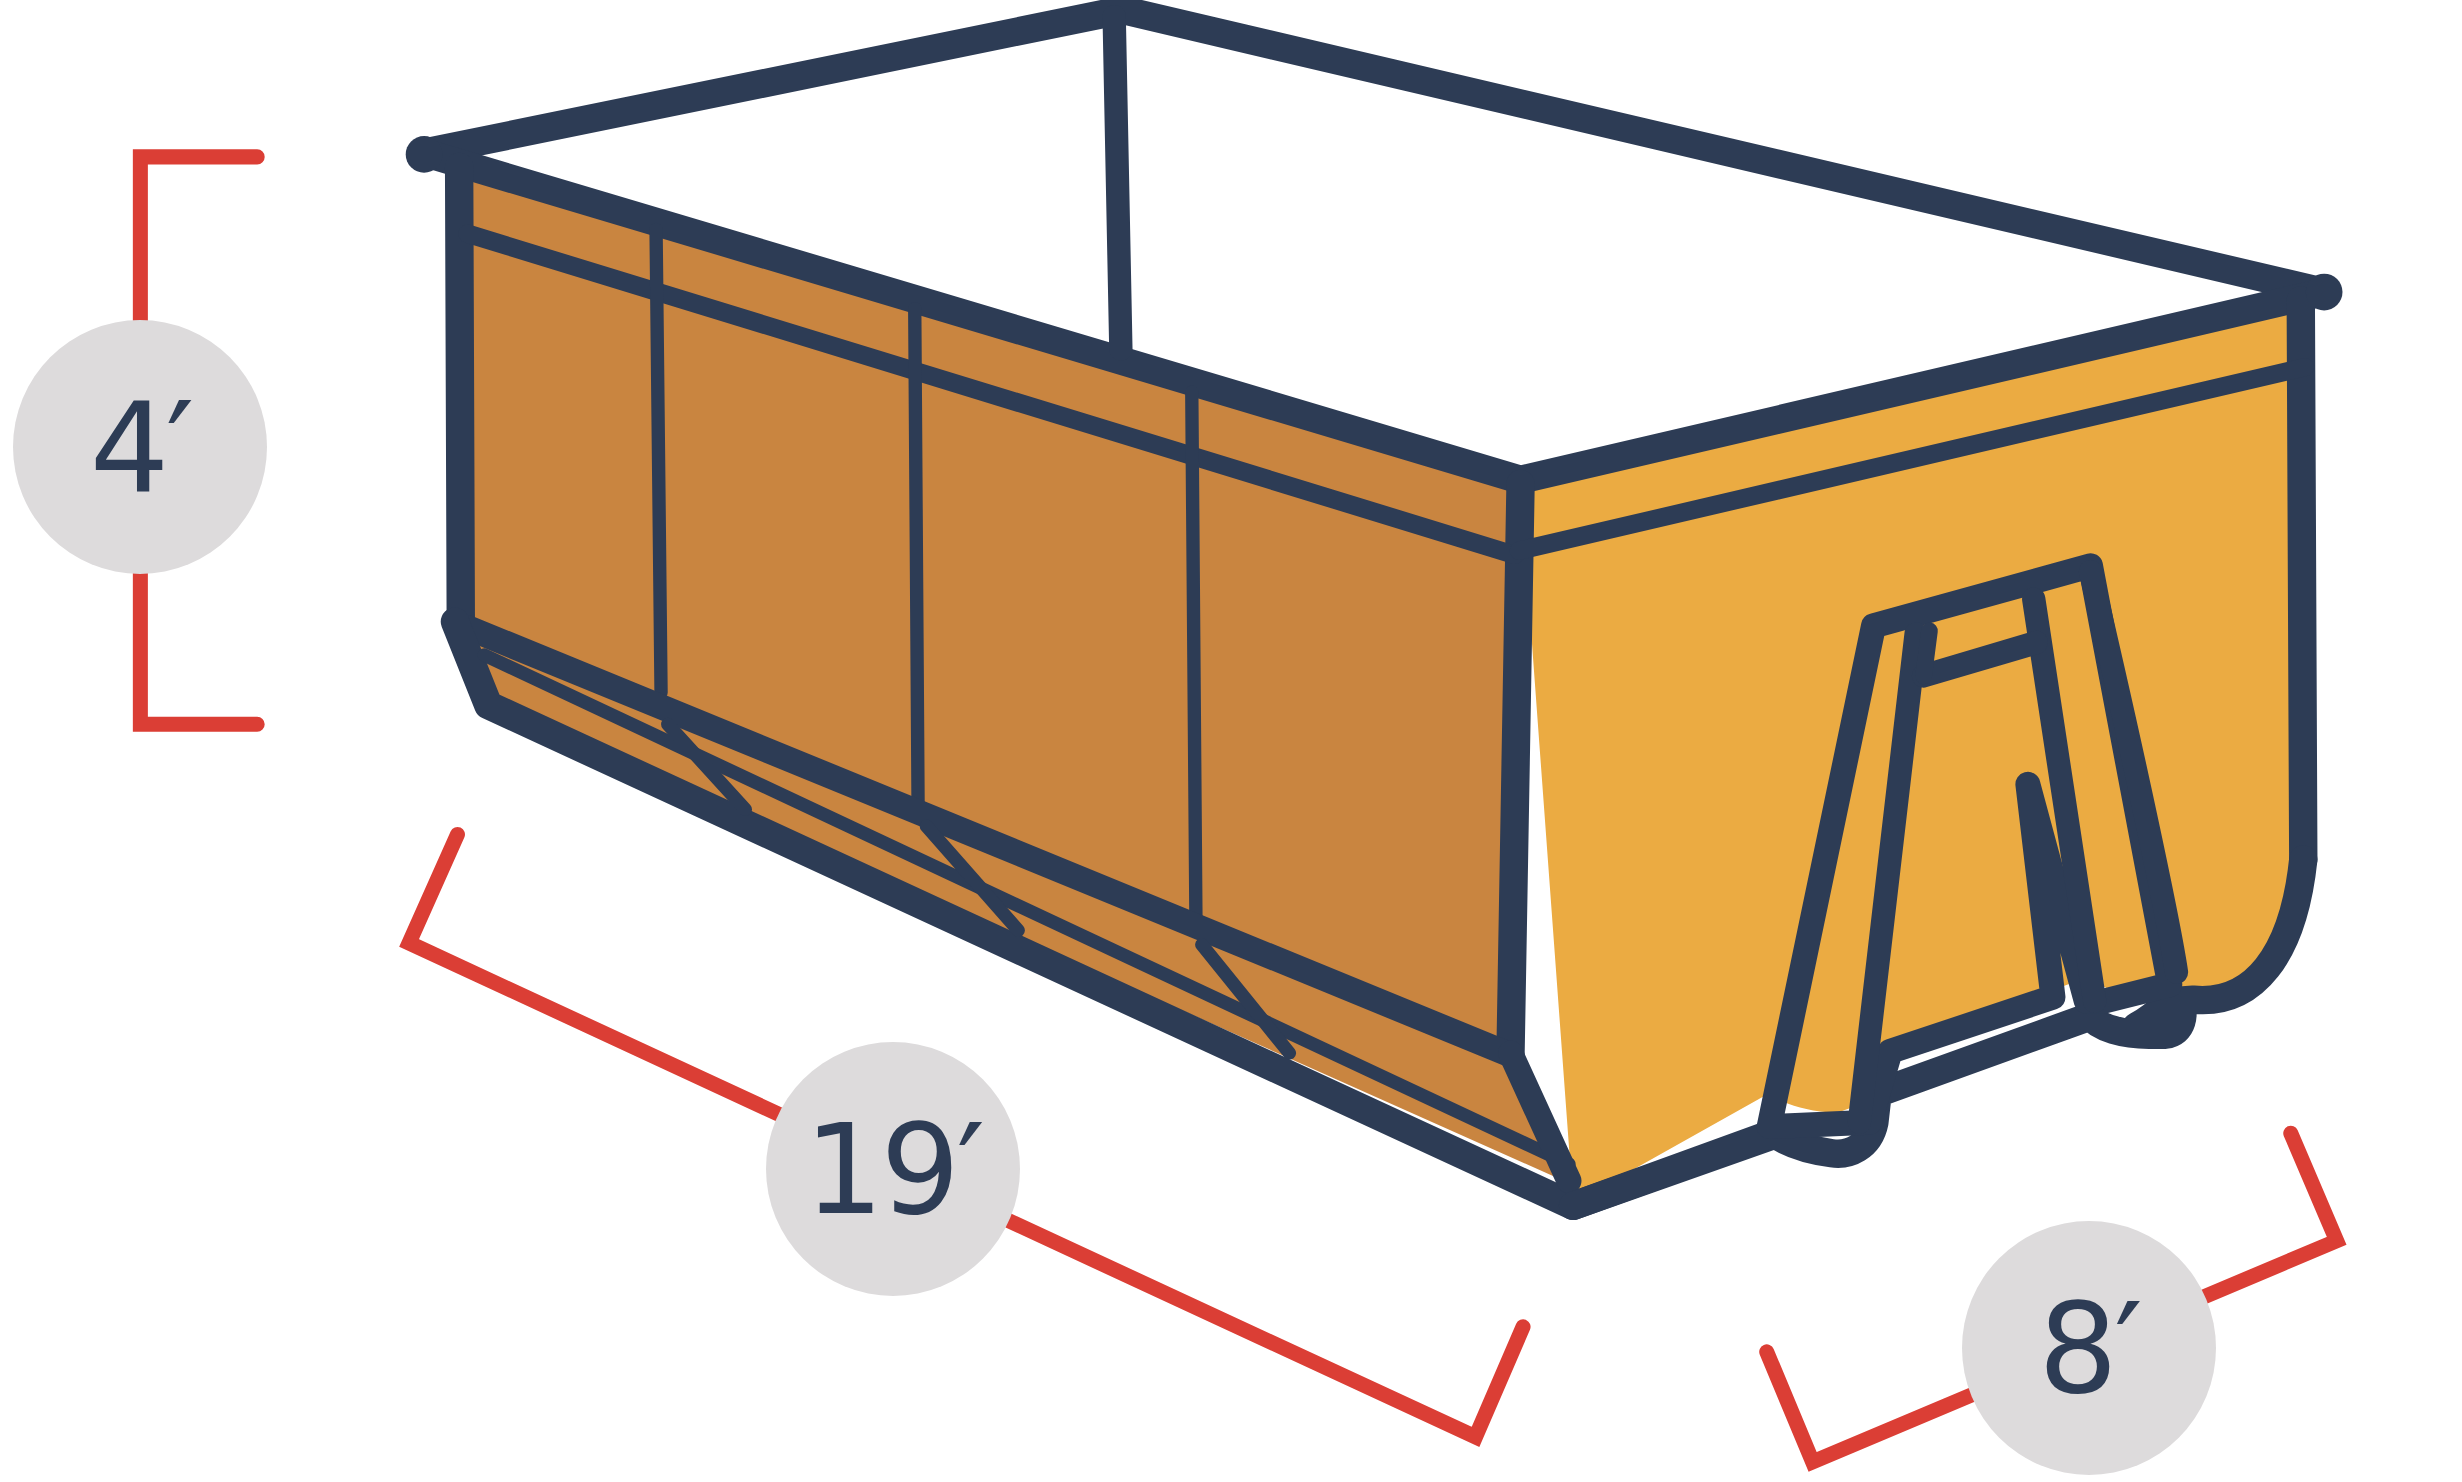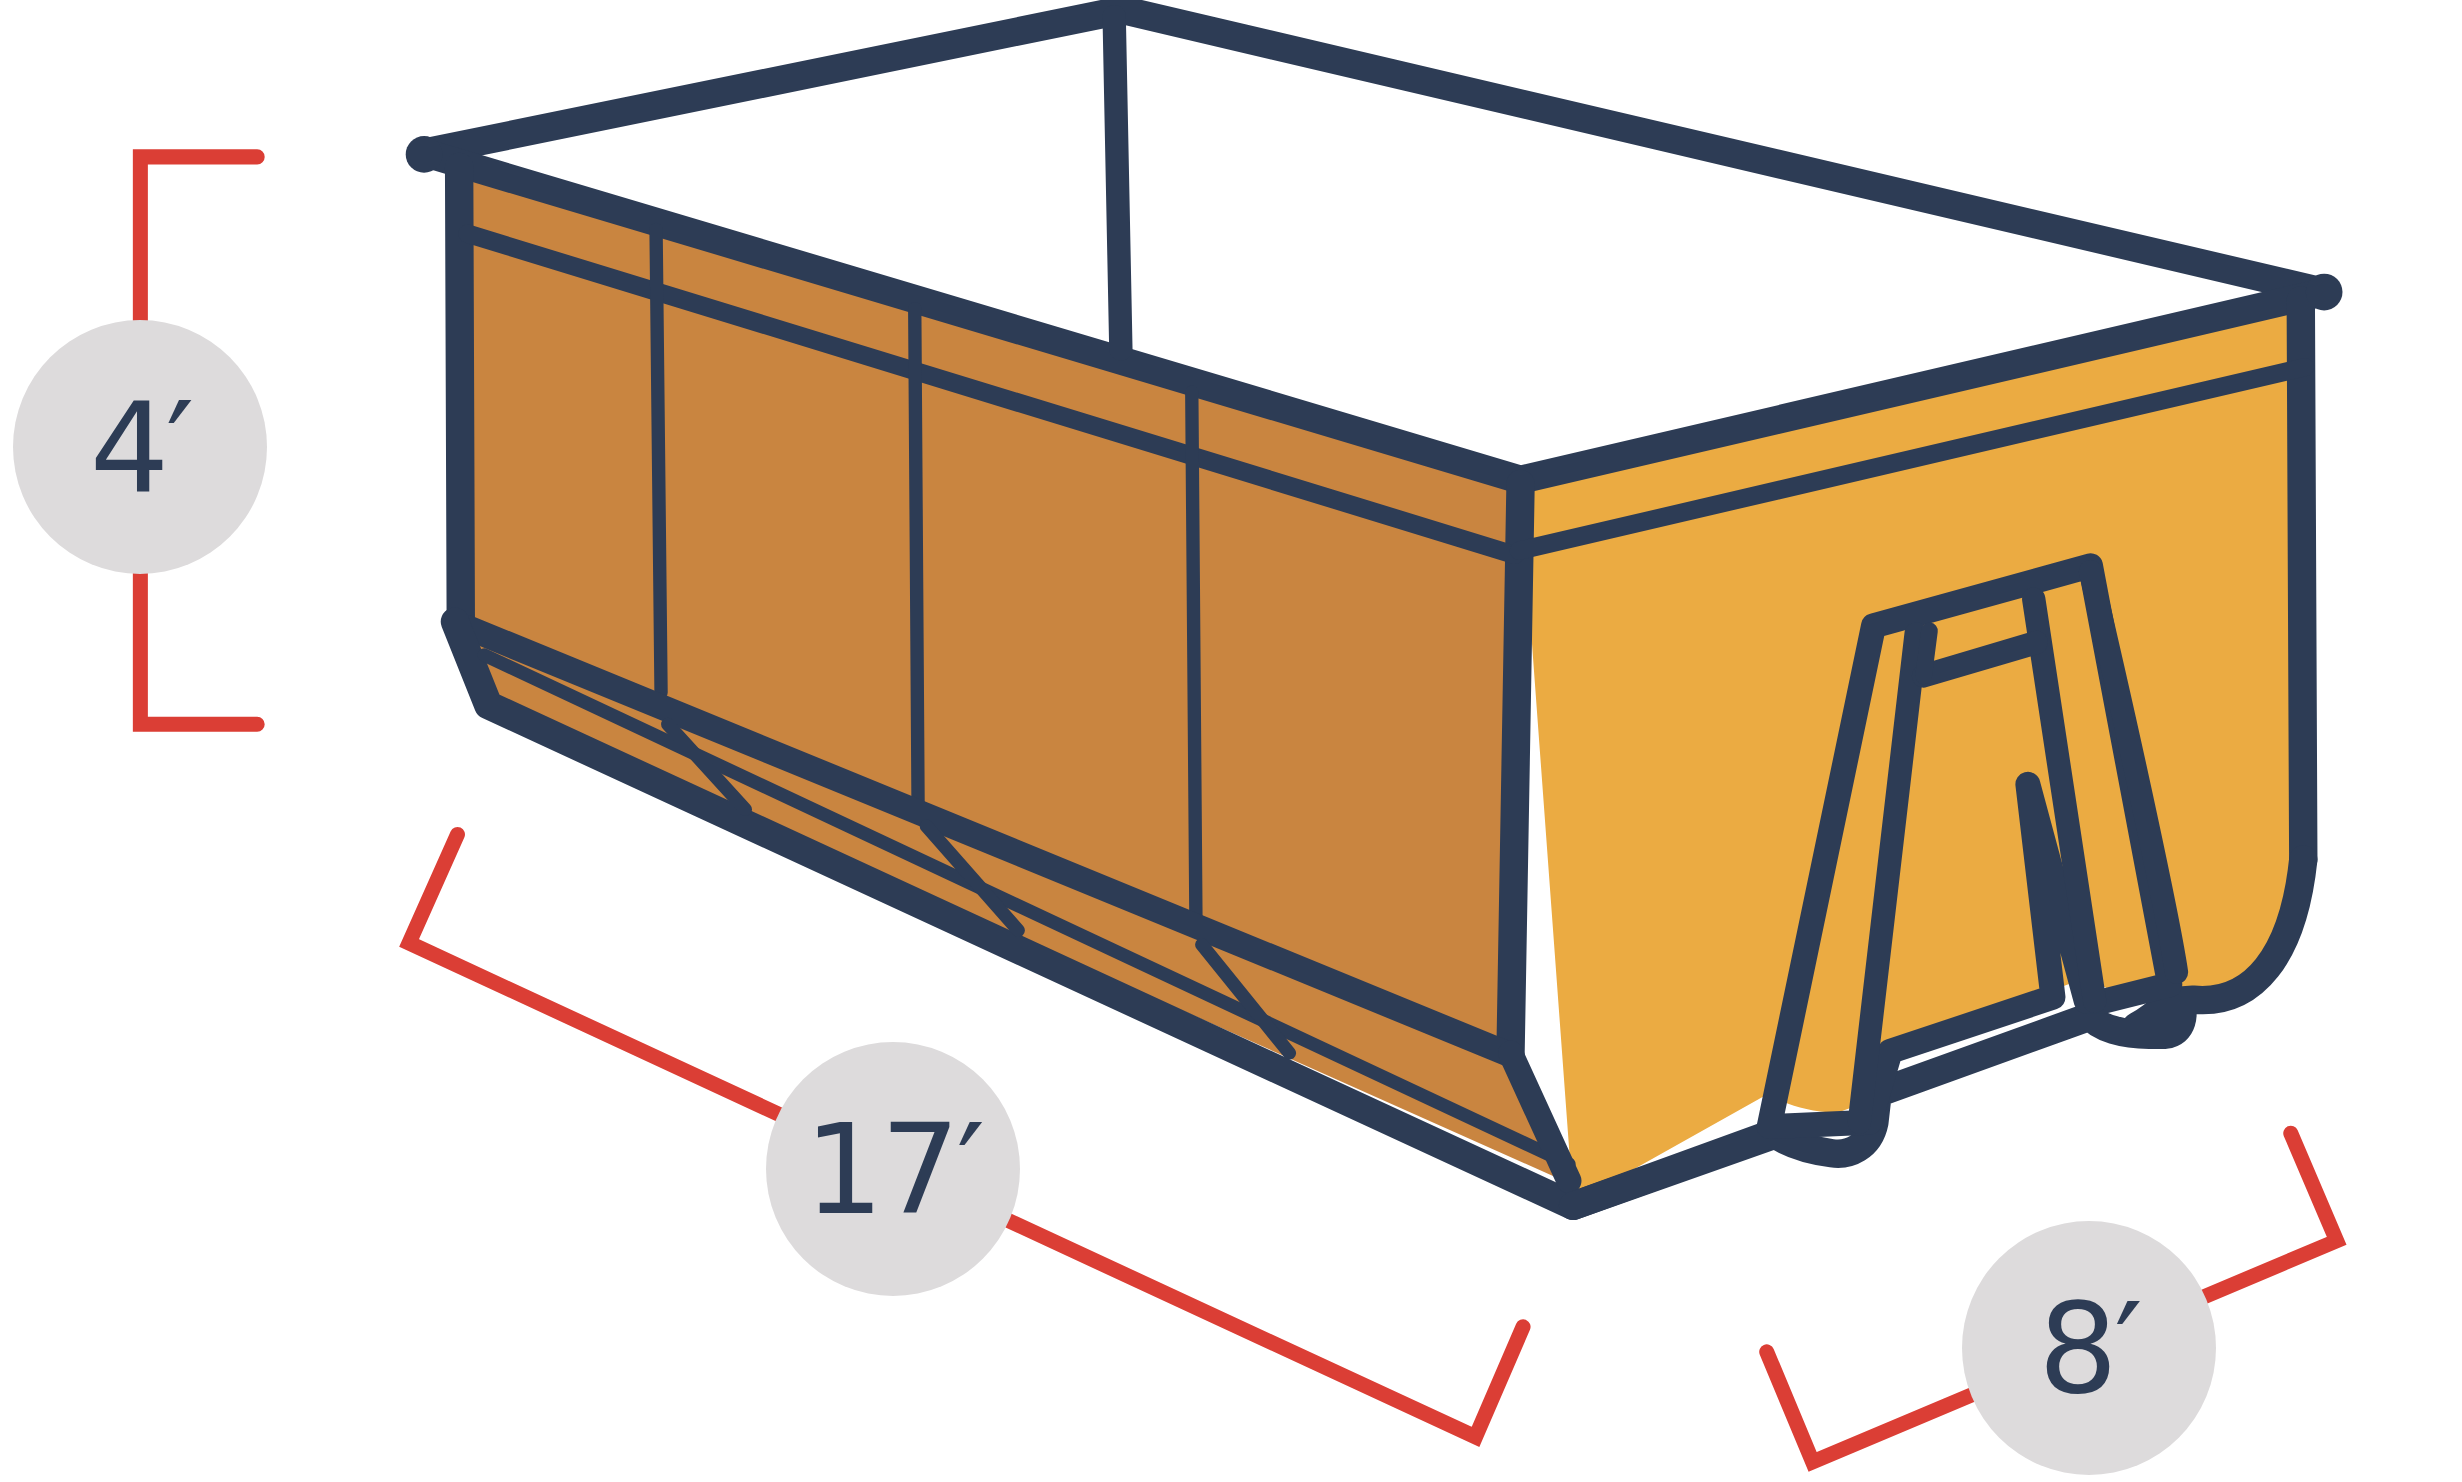--- a/index.html
+++ b/index.html
@@ -74,18 +74,18 @@
     <polyline points="308,188 168,188 168,868 308,868"></polyline>
     <polyline points="548,1000 490,1130 1768,1722 1825,1590"></polyline>
     <polyline points="2117,1620 2172,1752 2800,1487 2745,1358"></polyline>
   </g>
 </svg>
 
 <div class="dim-label" style="left:13.4px;top:320px;">
   <span>4′</span>
 </div>
 <div class="dim-label" style="left:766px;top:1042px;">
-  <span>17′</span>
+  <span>19′</span>
 </div>
 <div class="dim-label" style="left:1962px;top:1221px;">
   <span>8′</span>
 </div>
 
 
 </body></html>

